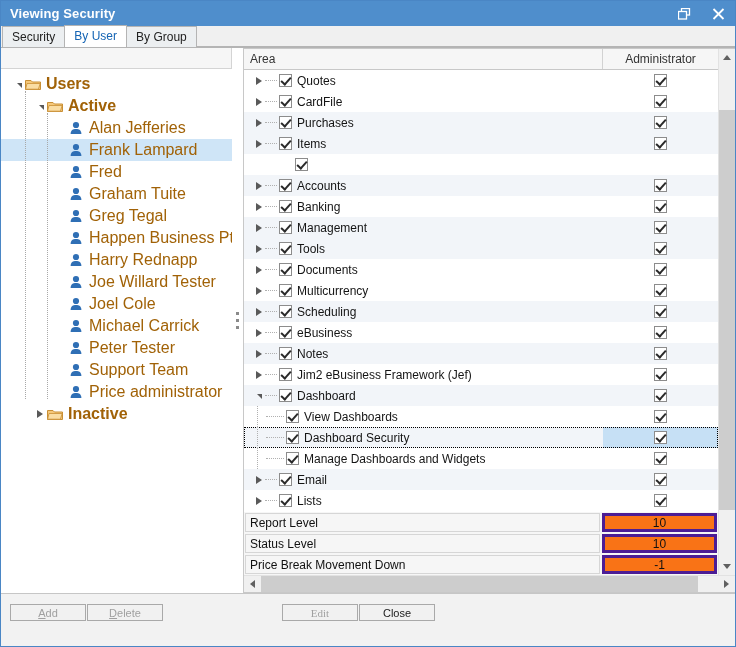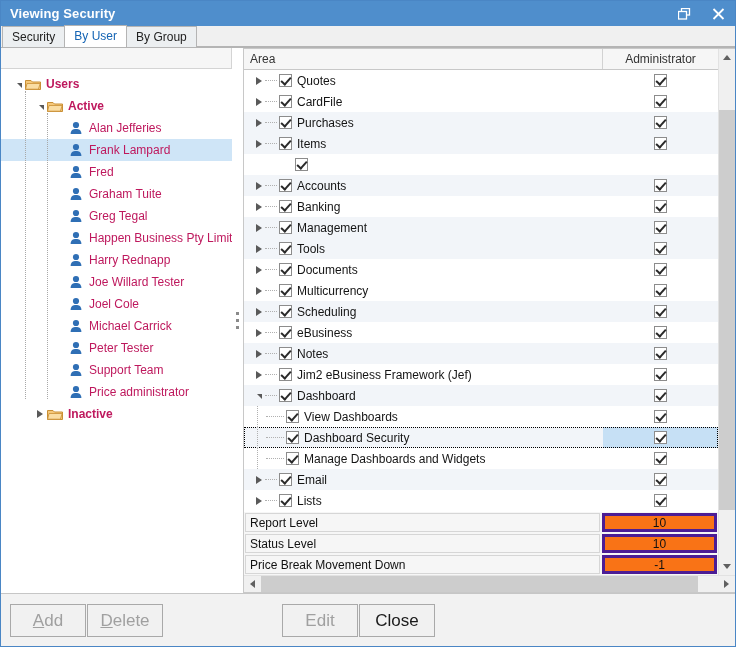--- a/index.html
+++ b/index.html
@@ -154,21 +154,21 @@
     border-width: 4px 0 4px 6px;
     border-color: transparent transparent transparent #595959;
   }
   .guide {
     position: absolute;
     border-left: 1px dotted #a8a8a8;
     width: 0;
   }
   .folder-icon { flex: 0 0 auto; margin-right: 5px; display:block; }
   .user-icon { flex: 0 0 auto; margin-right: 6px; display:block; }
-  .tree-label { font-size: 12px; color: #be185d; }
+  .tree-label { font-size: 16px; color: #a16207; }
   .tree-label.bold { font-weight: bold; }
 
   
   .splitter {
     width: 11px;
     flex: 0 0 11px;
     background: #ffffff;
     display: flex;
     align-items: center;
     justify-content: center;
@@ -360,25 +360,25 @@
   .buttonbar {
     height: 52px;
     flex: 0 0 auto;
     background: #f2f2f2;
     border-top: 1px solid #c6c6c6;
     position: relative;
   }
   .btn {
     position: absolute;
     top: 10px;
-    height: 33px;
+    height: 17px;
     width: 76px;
     border: 1px solid #a9a9a9;
     background: #f1f1f1;
-    font-size: 17px;
+    font-size: 11px;
     font-family: "Liberation Sans", sans-serif;
     color: #1a1a1a;
     display: flex; align-items: center; justify-content: center;
     box-sizing: border-box;
     cursor: default;
   }
   .btn.disabled { color: #a0a0a0; }
   .btn u { text-decoration: underline; }
 </style>
 </head>
@@ -907,21 +907,21 @@
     </div>
   </div>
 
   <div class="buttonbar">
     <div class="btn disabled" style="left:9px;">
         <span><u>A</u>dd</span>
       </div>
     <div class="btn disabled" style="left:86px;">
         <span><u>D</u>elete</span>
       </div>
-    <div class="btn disabled" style="left:281px;">
+    <div class="btn disabled" style="left:281px;font-family:Liberation Serif, serif;">
         <span>Edit</span>
       </div>
     <div class="btn" style="left:358px;text-align:center;">
         <span>Close</span>
       </div>
   </div>
 
 </div>
 
 </body></html>

